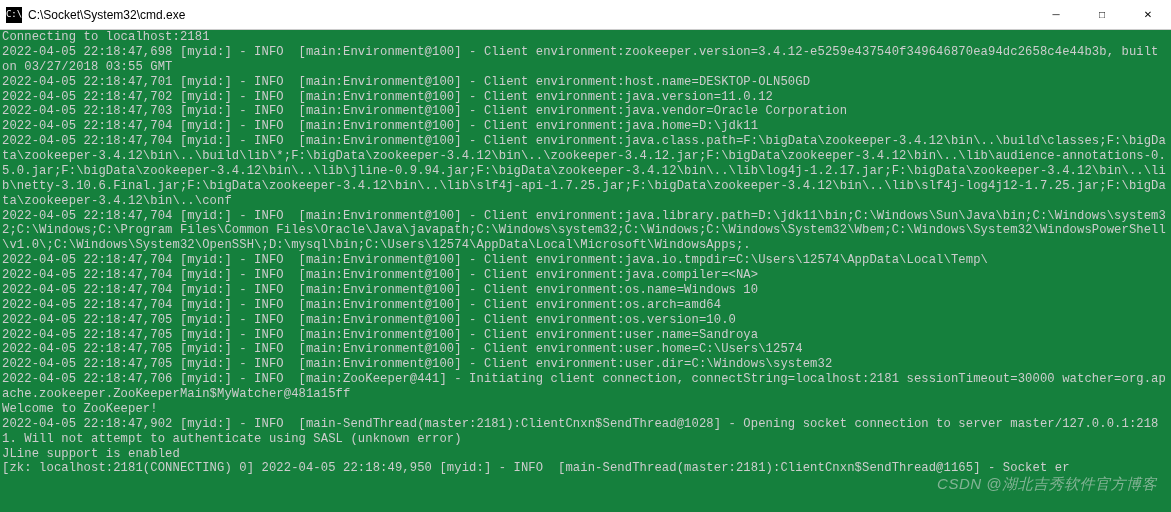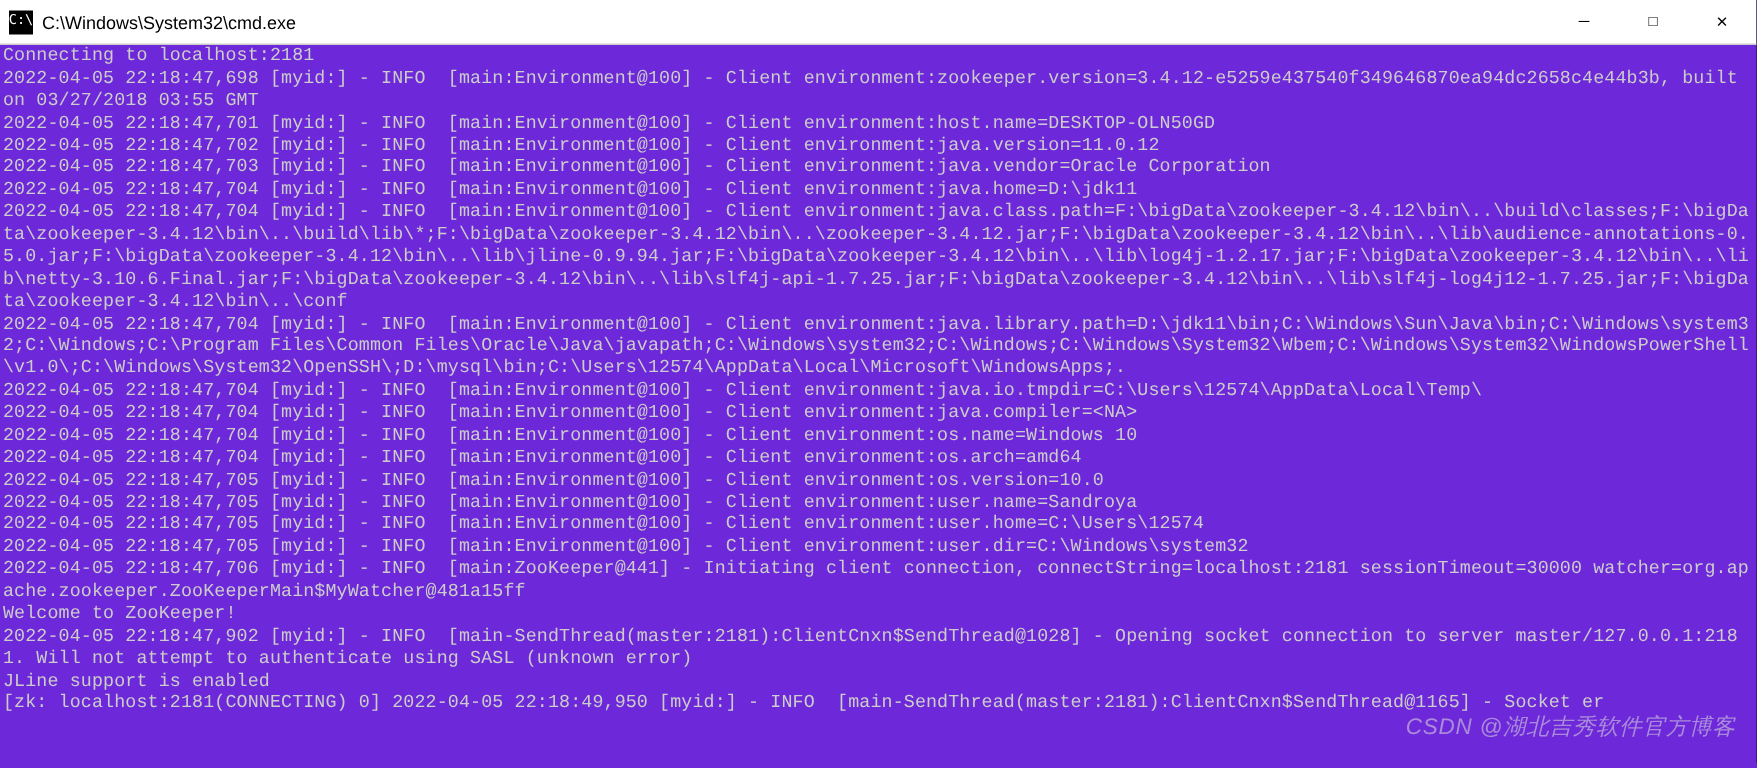--- a/index.html
+++ b/index.html
@@ -32,21 +32,21 @@
     font-size: 9px; line-height: 1;
   }
   .window-controls { display: flex; height: 100%; }
   .win-btn {
     width: 46px; height: 100%;
     display: flex; align-items: center; justify-content: center;
     font-family: "Segoe UI Symbol", sans-serif; font-size: 10px;
     cursor: default;
   }
   .terminal {
-    background: #6d28d9;
+    background: #15803d;
     color: #ccc;
     padding: 0 2px;
     white-space: pre-wrap;
     word-break: break-all;
     line-height: 1.22;
     font-size: 12.2px;
     letter-spacing: 0.1px;
     height: calc(100% - 30px);
     overflow: hidden;
   }
@@ -62,21 +62,21 @@
     pointer-events:none;
     font-style:italic;
   }
 </style>
 </head>
 <body>
 
 <div class="titlebar">
   <div class="title-left">
     <span class="cmd-icon">C:\</span>
-    <span>C:\Windows\System32\cmd.exe</span>
+    <span>C:\Socket\System32\cmd.exe</span>
   </div>
   <div class="window-controls">
     <div class="win-btn">─</div>
     <div class="win-btn">□</div>
     <div class="win-btn close">✕</div>
   </div>
 </div>
 
 <div class="terminal" id="terminal"><span class="ln">Connecting to localhost:2181</span><span class="ln">2022-04-05 22:18:47,698 [myid:] - INFO  [main:Environment@100] - Client environment:zookeeper.version=3.4.12-e5259e437540f349646870ea94dc2658c4e44b3b, built on 03/27/2018 03:55 GMT</span><span class="ln">2022-04-05 22:18:47,701 [myid:] - INFO  [main:Environment@100] - Client environment:host.name=DESKTOP-OLN50GD</span><span class="ln">2022-04-05 22:18:47,702 [myid:] - INFO  [main:Environment@100] - Client environment:java.version=11.0.12</span><span class="ln">2022-04-05 22:18:47,703 [myid:] - INFO  [main:Environment@100] - Client environment:java.vendor=Oracle Corporation</span><span class="ln">2022-04-05 22:18:47,704 [myid:] - INFO  [main:Environment@100] - Client environment:java.home=D:\jdk11</span><span class="ln">2022-04-05 22:18:47,704 [myid:] - INFO  [main:Environment@100] - Client environment:java.class.path=F:\bigData\zookeeper-3.4.12\bin\..\build\classes;F:\bigData\zookeeper-3.4.12\bin\..\build\lib\*;F:\bigData\zookeeper-3.4.12\bin\..\zookeeper-3.4.12.jar;F:\bigData\zookeeper-3.4.12\bin\..\lib\audience-annotations-0.5.0.jar;F:\bigData\zookeeper-3.4.12\bin\..\lib\jline-0.9.94.jar;F:\bigData\zookeeper-3.4.12\bin\..\lib\log4j-1.2.17.jar;F:\bigData\zookeeper-3.4.12\bin\..\lib\netty-3.10.6.Final.jar;F:\bigData\zookeeper-3.4.12\bin\..\lib\slf4j-api-1.7.25.jar;F:\bigData\zookeeper-3.4.12\bin\..\lib\slf4j-log4j12-1.7.25.jar;F:\bigData\zookeeper-3.4.12\bin\..\conf</span><span class="ln">2022-04-05 22:18:47,704 [myid:] - INFO  [main:Environment@100] - Client environment:java.library.path=D:\jdk11\bin;C:\Windows\Sun\Java\bin;C:\Windows\system32;C:\Windows;C:\Program Files\Common Files\Oracle\Java\javapath;C:\Windows\system32;C:\Windows;C:\Windows\System32\Wbem;C:\Windows\System32\WindowsPowerShell\v1.0\;C:\Windows\System32\OpenSSH\;D:\mysql\bin;C:\Users\12574\AppData\Local\Microsoft\WindowsApps;.</span><span class="ln">2022-04-05 22:18:47,704 [myid:] - INFO  [main:Environment@100] - Client environment:java.io.tmpdir=C:\Users\12574\AppData\Local\Temp\</span><span class="ln">2022-04-05 22:18:47,704 [myid:] - INFO  [main:Environment@100] - Client environment:java.compiler=&lt;NA&gt;</span><span class="ln">2022-04-05 22:18:47,704 [myid:] - INFO  [main:Environment@100] - Client environment:os.name=Windows 10</span><span class="ln">2022-04-05 22:18:47,704 [myid:] - INFO  [main:Environment@100] - Client environment:os.arch=amd64</span><span class="ln">2022-04-05 22:18:47,705 [myid:] - INFO  [main:Environment@100] - Client environment:os.version=10.0</span><span class="ln">2022-04-05 22:18:47,705 [myid:] - INFO  [main:Environment@100] - Client environment:user.name=Sandroya</span><span class="ln">2022-04-05 22:18:47,705 [myid:] - INFO  [main:Environment@100] - Client environment:user.home=C:\Users\12574</span><span class="ln">2022-04-05 22:18:47,705 [myid:] - INFO  [main:Environment@100] - Client environment:user.dir=C:\Windows\system32</span><span class="ln">2022-04-05 22:18:47,706 [myid:] - INFO  [main:ZooKeeper@441] - Initiating client connection, connectString=localhost:2181 sessionTimeout=30000 watcher=org.apache.zookeeper.ZooKeeperMain$MyWatcher@481a15ff</span><span class="ln">Welcome to ZooKeeper!</span><span class="ln">2022-04-05 22:18:47,902 [myid:] - INFO  [main-SendThread(master:2181):ClientCnxn$SendThread@1028] - Opening socket connection to server master/127.0.0.1:2181. Will not attempt to authenticate using SASL (unknown error)</span><span class="ln">JLine support is enabled</span><span class="ln">[zk: localhost:2181(CONNECTING) 0] 2022-04-05 22:18:49,950 [myid:] - INFO  [main-SendThread(master:2181):ClientCnxn$SendThread@1165] - Socket er</span></div>
 

